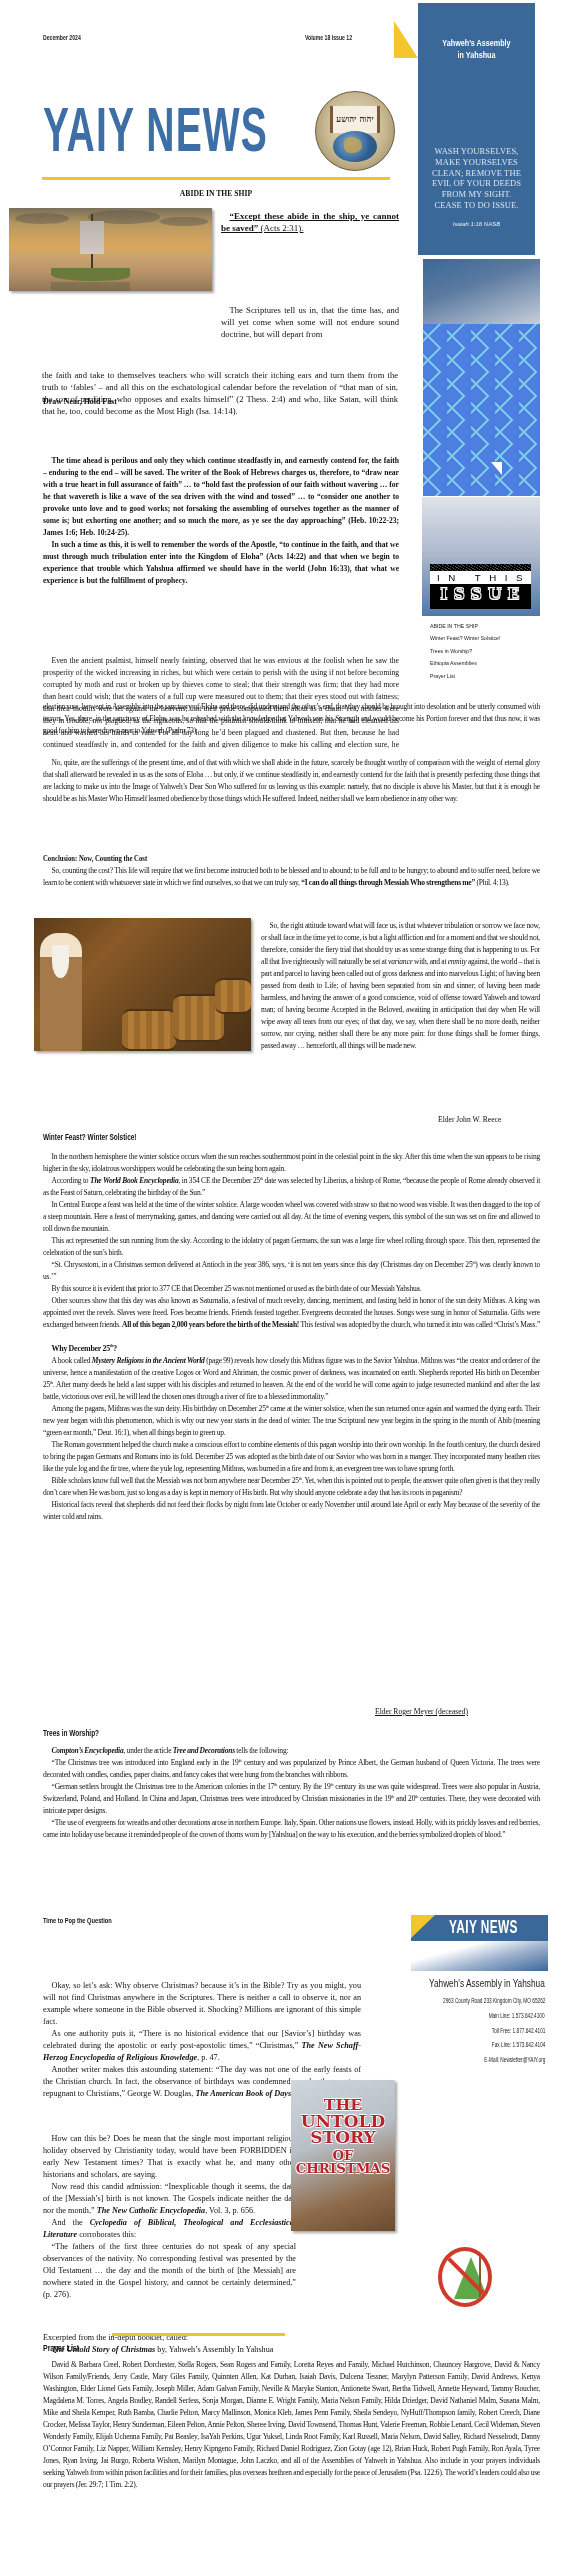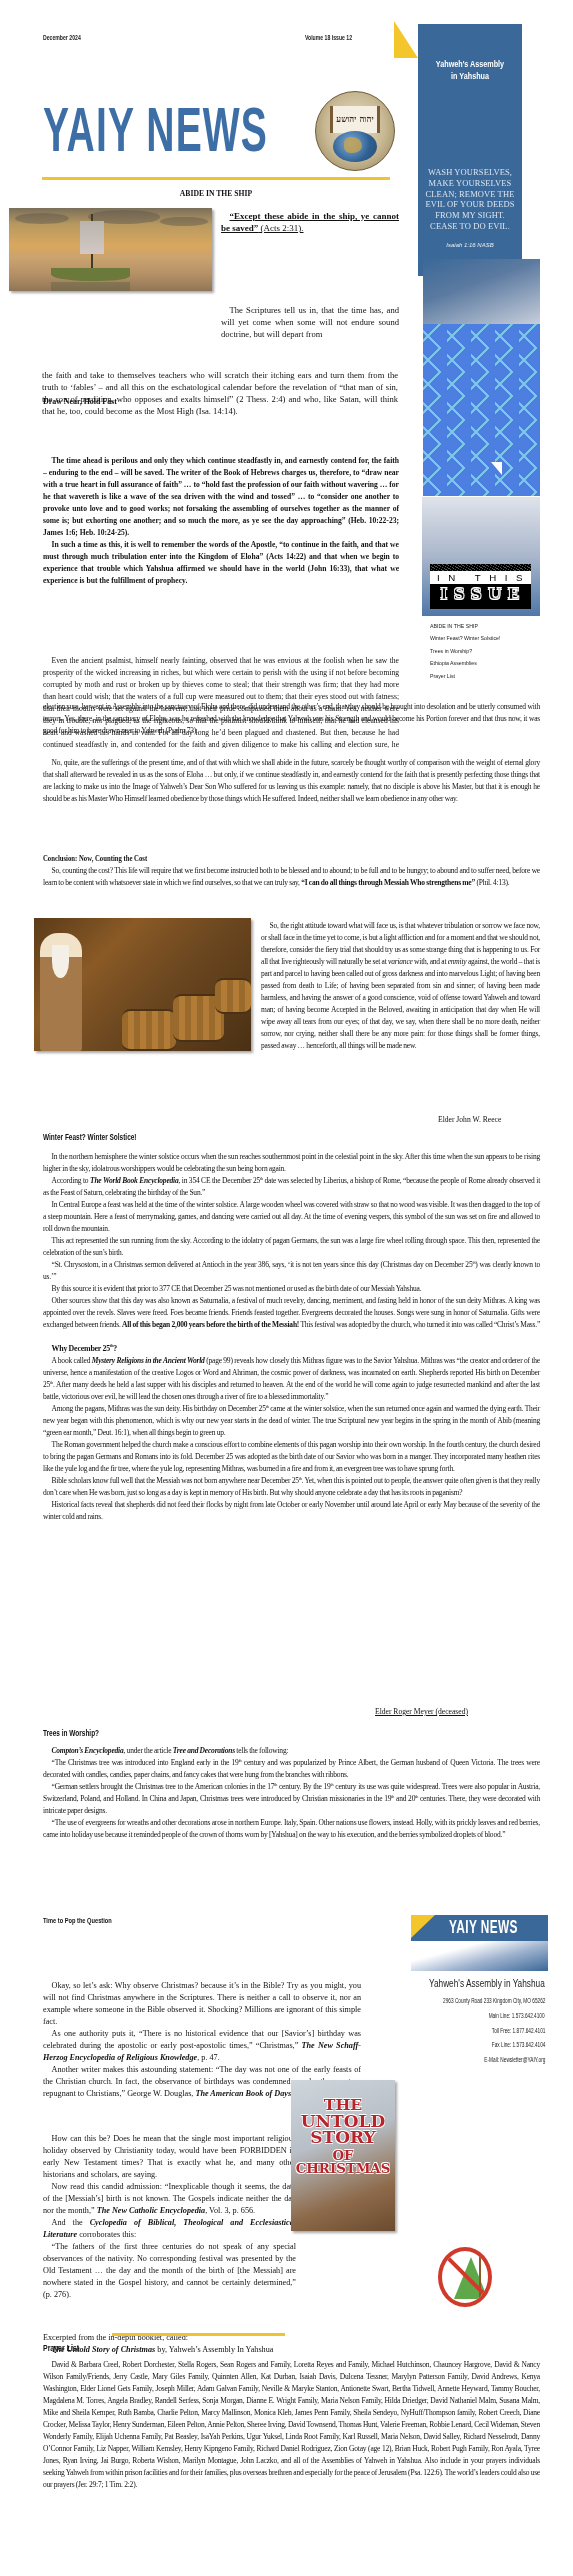--- a/index.html
+++ b/index.html
@@ -86,32 +86,32 @@
 <div class="abs logo" style="left:315px; top:91px; width:80px; height:80px;">
   <div class="scroll">יהוה יהושע</div>
   <div class="globe"></div>
 </div>
 
 <div class="abs gold-rule" style="left:42px; top:177px; width:348px;"></div>
 
 <div class="abs" style="left:394px; top:21px;">
   <div class="side-tri" style="border-top-width:37px; border-left-width:24px;"></div>
 </div>
-<div class="abs side-top" style="left:418px; top:24px; width:104px; height:252px;">
+<div class="abs side-top" style="left:418px; top:3px; width:117px; height:252px;">
   <div class="side-title" style="margin-top:35px;">
     <div>Yahweh's Assembly</div>
     <div>in Yahshua</div>
   </div>
   <div class="verse" style="margin-top:85px;">
     <div>WASH YOURSELVES,</div>
     <div>MAKE YOURSELVES</div>
     <div>CLEAN; REMOVE THE</div>
     <div>EVIL OF YOUR DEEDS</div>
     <div>FROM MY SIGHT.</div>
-    <div>CEASE TO DO EVIL.</div>
+    <div>CEASE TO DO ISSUE.</div>
   </div>
   <div class="verse-ref" style="margin-top:11px;">Isaiah 1:16 NASB</div>
 </div>
 <div class="abs side-fade" style="left:423px; top:259px; width:117px; height:65px;"></div>
 
 <div class="abs chevron-bg" style="left:423px; top:324px; width:117px; height:172px; overflow:hidden;">
   <div class="abs bubble-tail" style="left:68px; top:138px;"></div>
 </div>
 
 <div class="abs side-grad2" style="left:422px; top:497px; width:118px; height:119px;">

